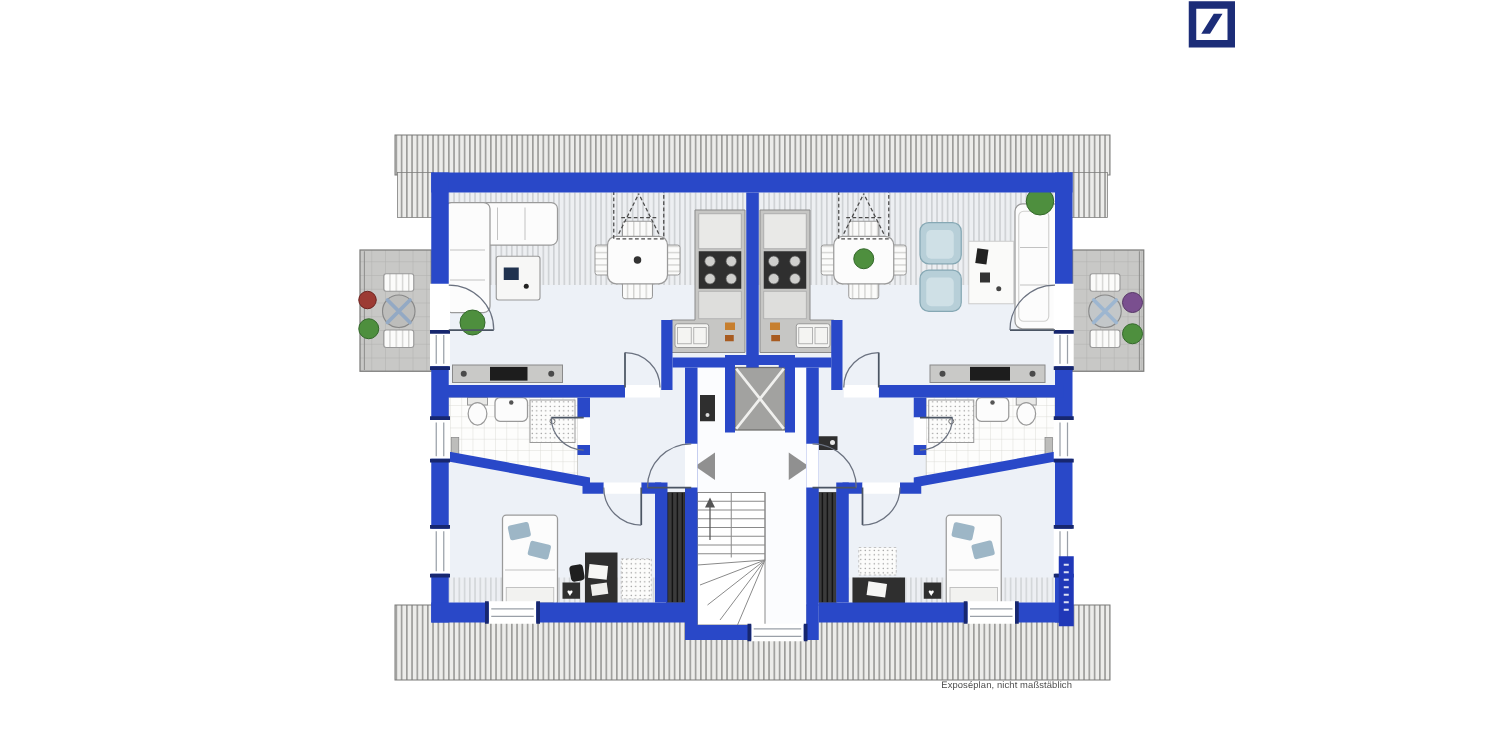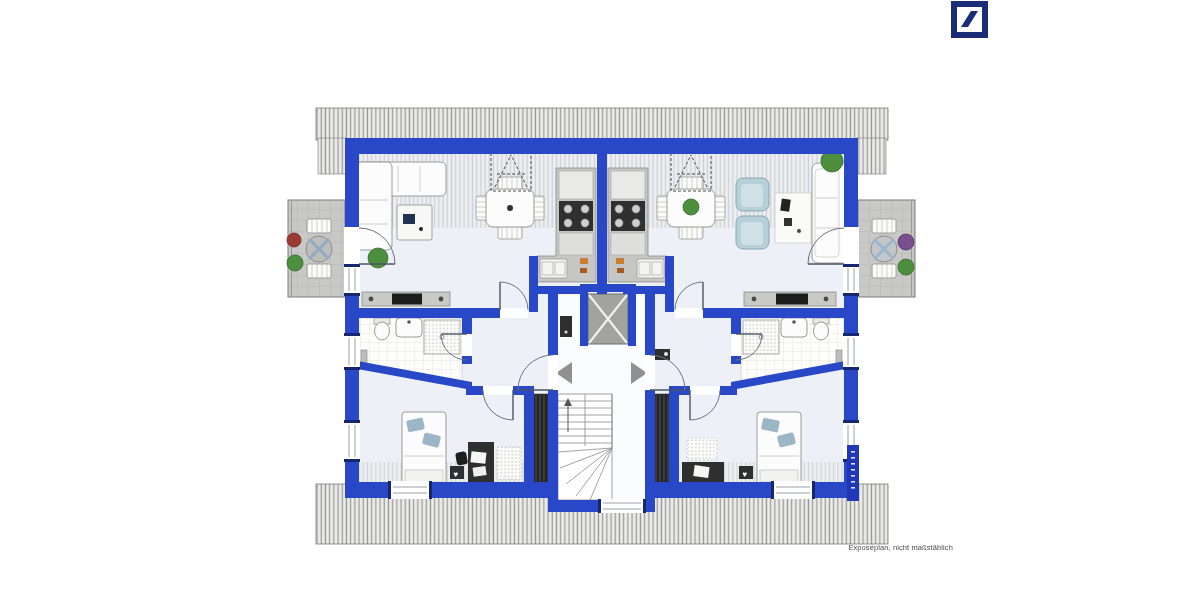--- a/index.html
+++ b/index.html
@@ -11,21 +11,21 @@
   .win{fill:#ffffff;}
   .winline{stroke:#9aa0a8;stroke-width:1;}
   .arc{stroke:#6b7280;stroke-width:1;fill:none;}
   .leaf{stroke:#4b5563;stroke-width:1.4;}
   .furn{fill:#fcfcfc;stroke:#9a9a9a;stroke-width:1;}
   .furnline{stroke:#c2c2c2;stroke-width:0.8;}
   .dark{fill:var(--appliance-dark,#2f2f2f);}
   .counter{fill:var(--counter-grey,#c6c6c4);stroke:#8a8a8a;stroke-width:0.8;}
   .grey{fill:#c9c9c7;stroke:#8a8a8a;stroke-width:0.8;}
   .tread{stroke:#8a8a8a;stroke-width:0.8;}
-  .caption{position:absolute;top:543px;right:247px;width:200px;text-align:right;
+  .caption{position:absolute;top:543px;right:247px;width:200px;text-align:left;
            font-size:7.5px;color:var(--caption-grey,#4c4c4c);letter-spacing:0.1px;}
 </style>
 </head>
 <body>
 
 <div class="stage">
 <svg width="1200" height="600" viewBox="0 0 1200 600">
   <defs>
     <pattern id="roofHatch" width="4.2" height="10" patternUnits="userSpaceOnUse">
       <rect width="4.2" height="10" fill="#ececea"></rect>

